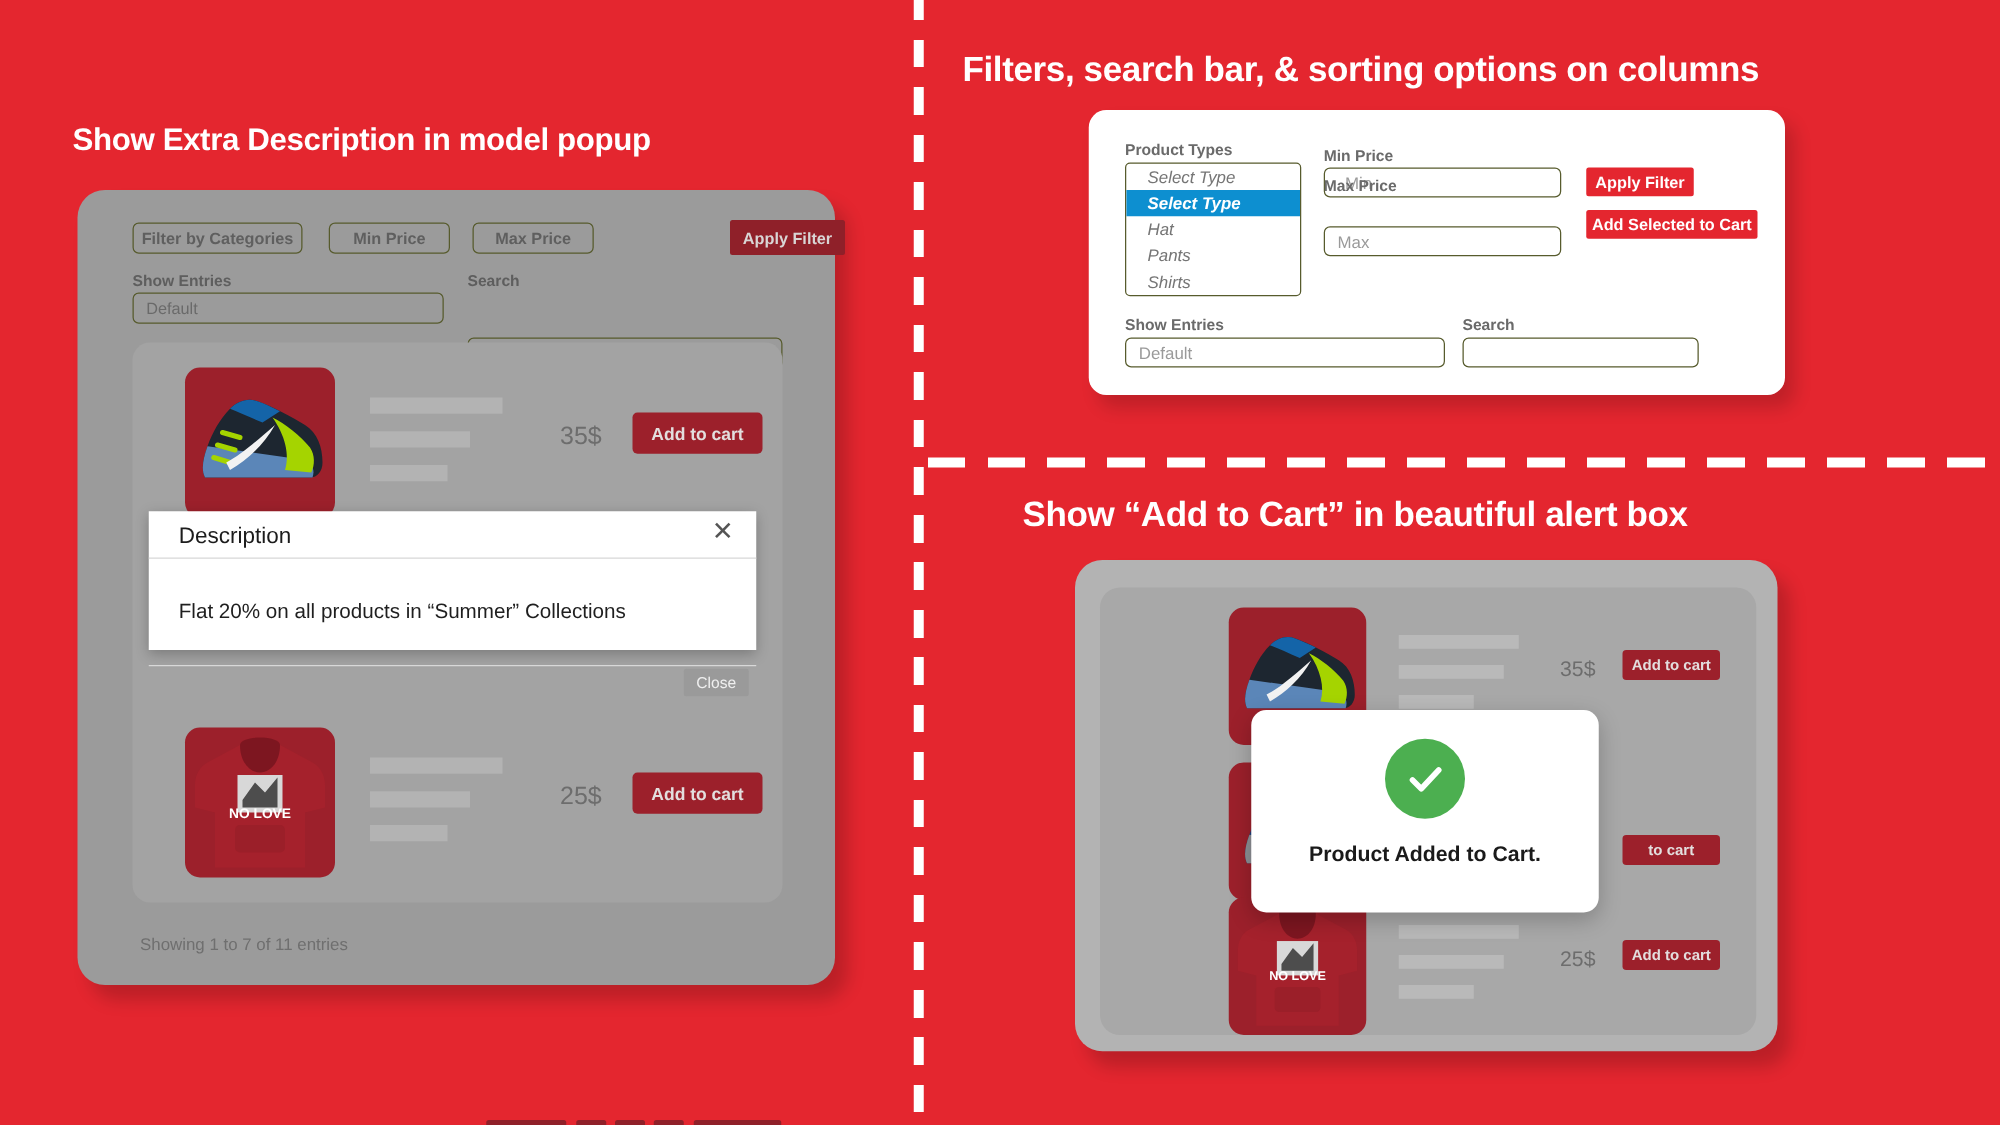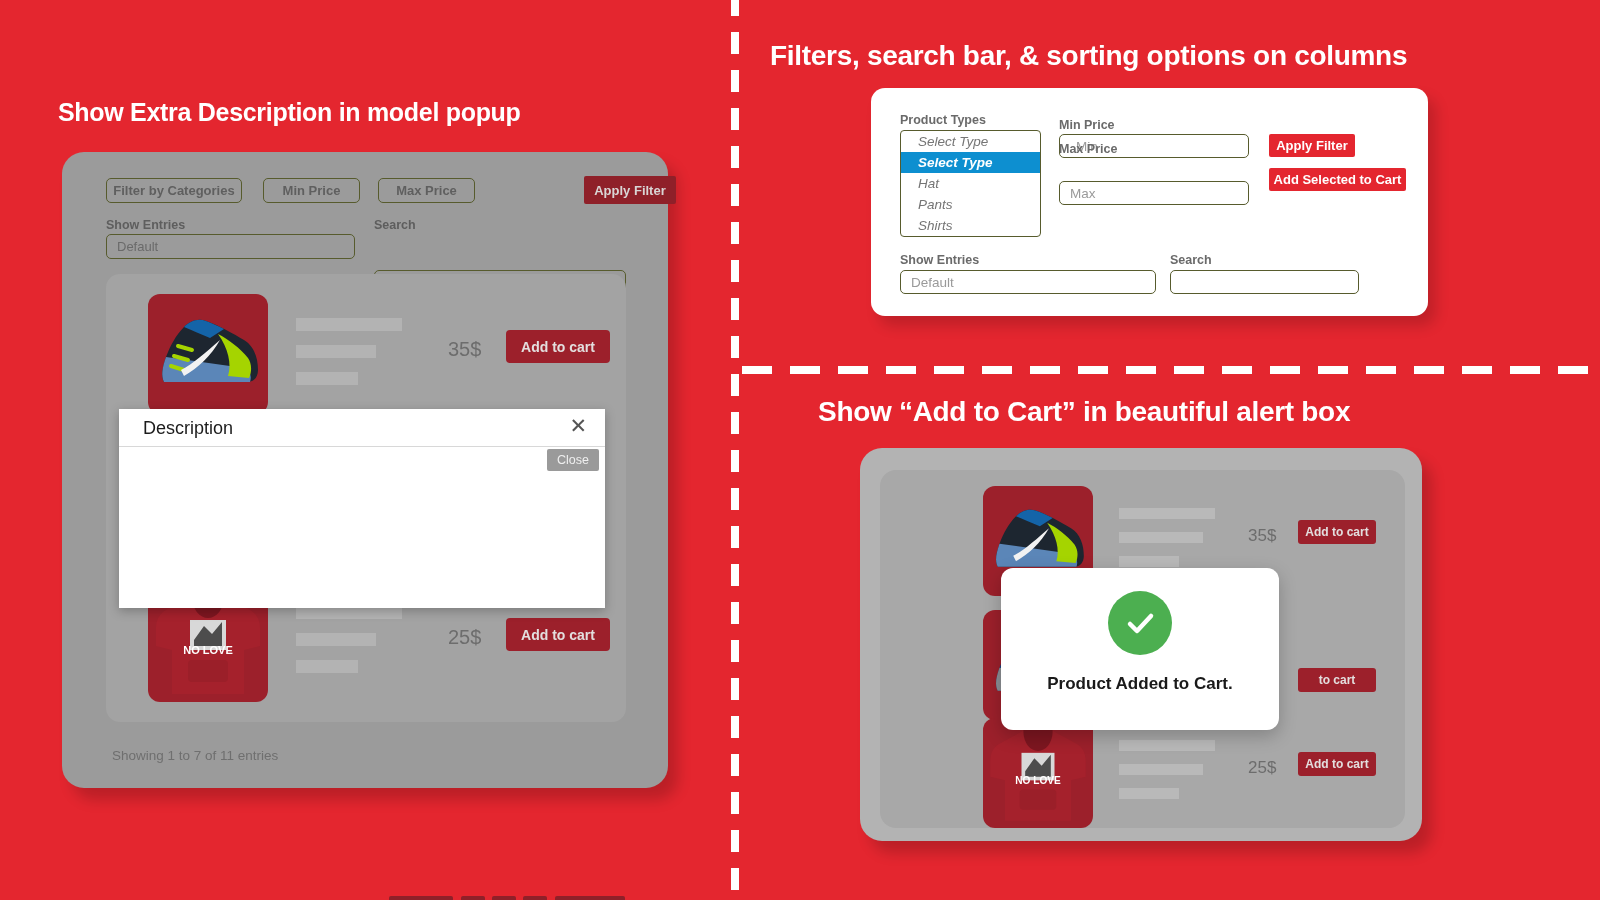--- a/index.html
+++ b/index.html
@@ -94,21 +94,21 @@
   .pg {
     position: absolute; top: 744px; height: 26px;
     background: #8f2029; color: #ddd8d8; border: none; border-radius: 2px;
     font-size: 11.5px; font-weight: bold;
     display: flex; align-items: center; justify-content: center;
   }
 
   
   #modal {
     position: absolute; left: 119px; top: 409px;
-    width: 486px; height: 199px;
+    width: 486px; height: 111px;
     background: #ffffff;
     box-shadow: 0 3px 10px rgba(0,0,0,0.25);
   }
   #modal-head {
     position: relative; height: 38px; border-bottom: 1px solid #d8d8d8;
   }
   #modal-title { position: absolute; left: 24px; top: 9px; font-size: 18px; color: #1c1c1c; }
   #modal-close {
     position: absolute; right: 18px; top: 6px;
     font-size: 21px; color: #555; background: none; border: none; line-height: 1;
@@ -280,20 +280,23 @@
   <div class="pg" style="left:430px; width:24px;">2</div>
   <div class="pg" style="left:461px; width:24px;">3</div>
   <div class="pg" style="left:493px; width:70px;">Next</div>
 </div>
 
 <div id="modal">
   <div id="modal-head">
     <div id="modal-title">Description</div>
     <button id="modal-close">✕</button>
   </div>
+  <div id="modal-body">
+    <div id="modal-text">Flat 20% on all products in “Summer” Collections</div>
+  </div>
   <div id="modal-foot">
     <button id="modal-closebtn">Close</button>
   </div>
 </div>
 
 <div id="filter-card">
   <div class="fc-lbl" id="fc-pt-lbl">Product Types</div>
 
   <div id="fc-select">
     <div class="opt first">Select Type</div>

